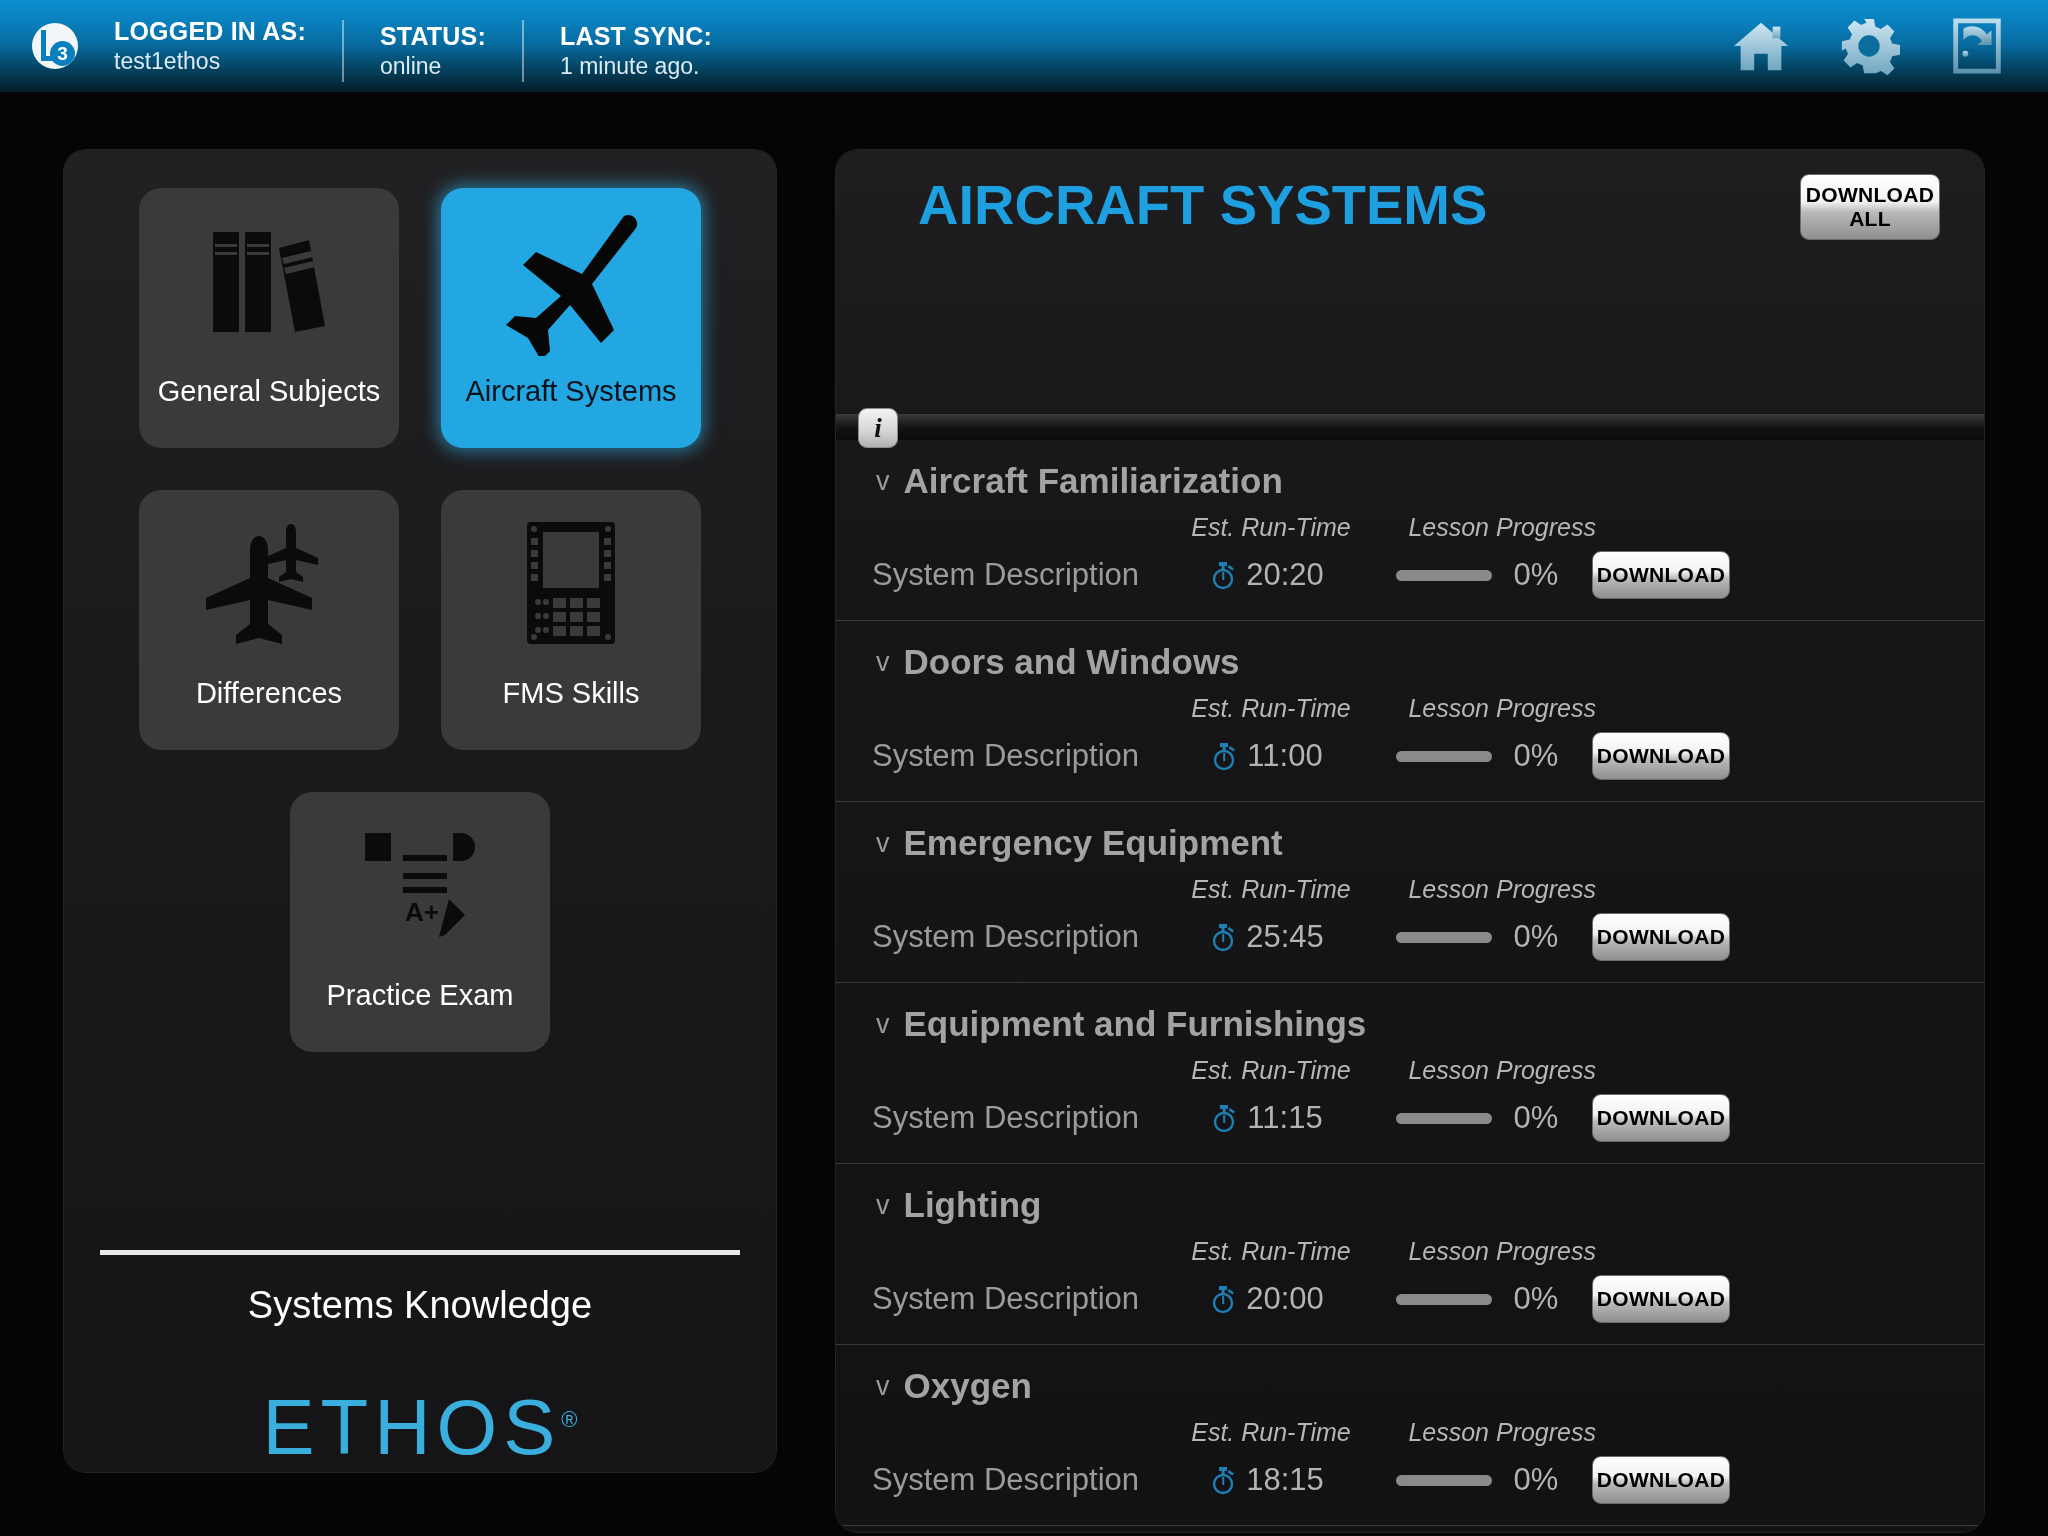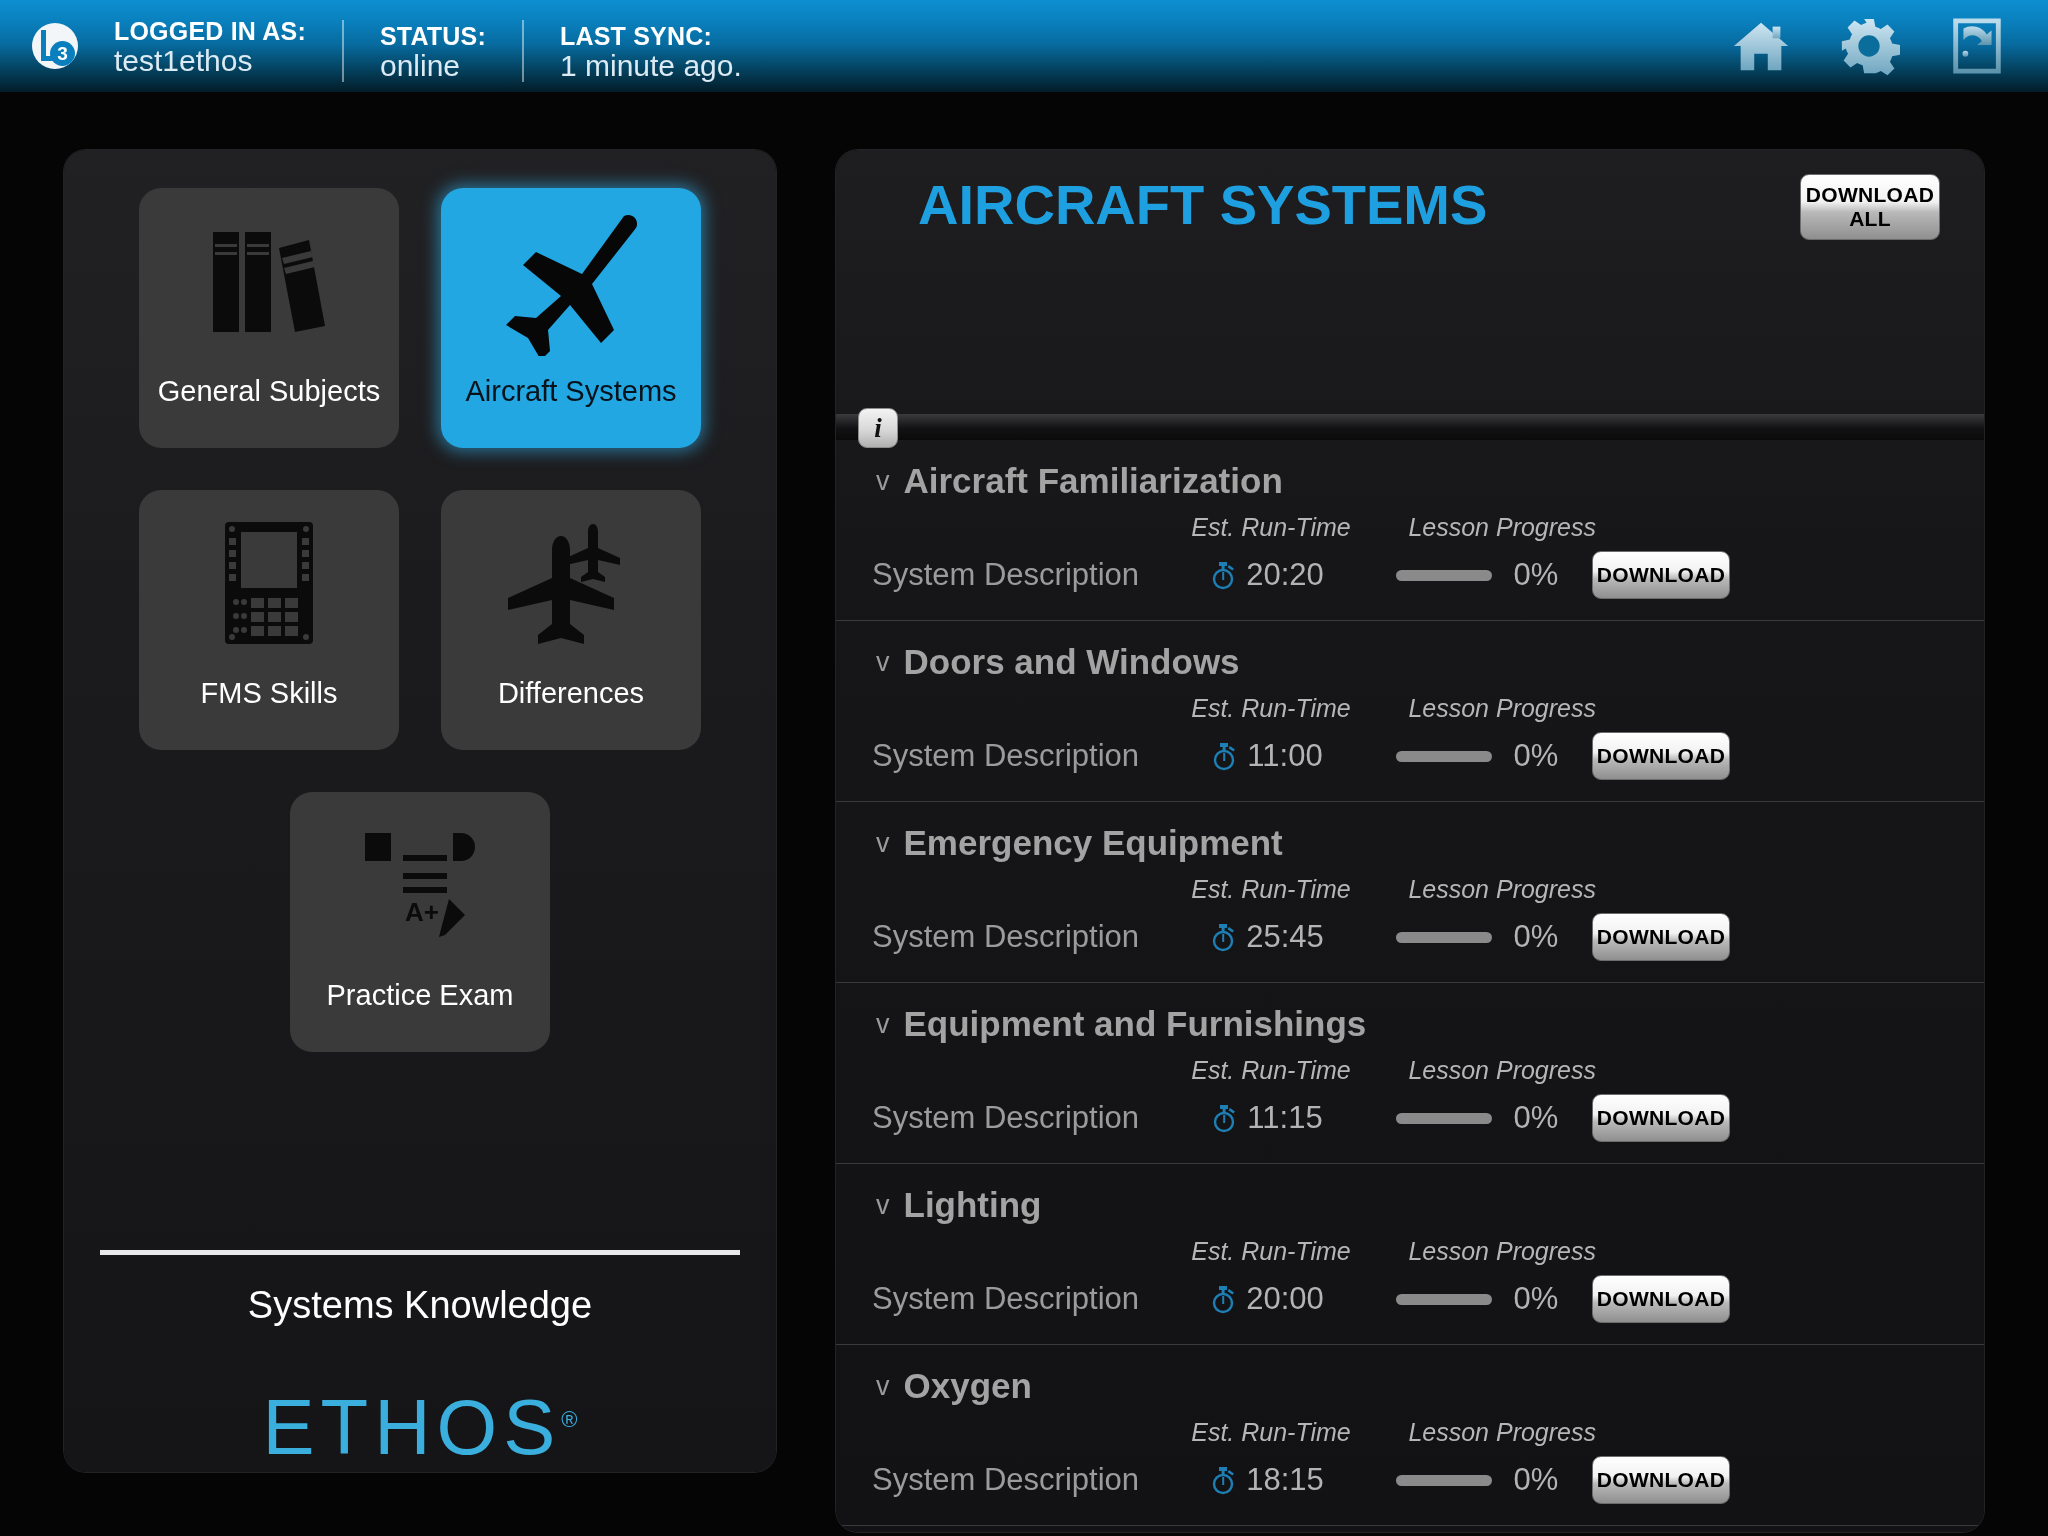--- a/index.html
+++ b/index.html
@@ -35,21 +35,21 @@
   .statgroup {
     padding: 0 36px; display: flex; flex-direction: column; justify-content: center;
     height: 62px; position: relative;
   }
   .statgroup + .statgroup { border-left: 2px solid rgba(255,255,255,0.45); margin-top: 10px; }
   .statgroup .lbl {
     color: #ffffff; font-size: 25px; font-weight: bold; letter-spacing: 0.2px;
     line-height: 30px; white-space: nowrap;
   }
   .statgroup .val {
-    color: #dbeaf3; font-size: 30px; line-height: 30px; white-space: nowrap;
+    color: #dbeaf3; font-size: 23px; line-height: 30px; white-space: nowrap;
   }
   #topicons {
     margin-left: auto; margin-right: 40px; display: flex; align-items: center; gap: 46px;
   }
   #topicons .ticon { width: 62px; height: 62px; display: block; }
   #topicons svg { display: block; width: 62px; height: 62px; }
 
   
   #stage { position: absolute; left: 0; top: 92px; width: 2048px; height: 1444px; background: #050506; }
 
@@ -274,20 +274,34 @@
             <g fill="#070707">
               <path d="M128 10 c8 -4 16 4 12 12 l-44 56 l22 46 l-13 13 l-31 -38 l-22 25 l2 21 l-9 9 l-13 -22 l-22 -13 l9 -9 l21 2 l25 -22 l-38 -31 l13 -13 l46 22 z"></path>
             </g>
           </svg>
         </div>
         <div class="cap">Aircraft Systems</div>
       </div>
 
       <div class="tile">
         <div class="art">
+          <svg width="140" height="130" viewBox="0 0 140 130">
+            <g fill="#0b0b0b">
+
+              <path d="M92 6 c3 0 5 3 5 8 v16 l22 10 v7 l-22 -5 v12 l7 5 v5 l-12 -3 l-12 3 v-5 l7 -5 v-12 l-22 5 v-7 l22 -10 v-16 c0 -5 2 -8 5 -8 z"></path>
+
+              <path d="M60 18 c5 0 9 6 9 14 v28 l44 20 v12 l-44 -10 v24 l14 11 v9 l-23 -6 l-23 6 v-9 l14 -11 v-24 l-44 10 v-12 l44 -20 v-28 c0 -8 4 -14 9 -14 z"></path>
+            </g>
+          </svg>
+        </div>
+        <div class="cap">Differences</div>
+      </div>
+
+      <div class="tile">
+        <div class="art">
           <svg width="96" height="126" viewBox="0 0 96 126">
             <rect x="4" y="2" width="88" height="122" rx="4" fill="#0b0b0b"></rect>
             <rect x="20" y="12" width="56" height="56" fill="#3a3a3a"></rect>
             <circle cx="11" cy="9" r="3" fill="#3a3a3a"></circle>
             <circle cx="85" cy="9" r="3" fill="#3a3a3a"></circle>
             <circle cx="11" cy="117" r="3" fill="#3a3a3a"></circle>
             <circle cx="85" cy="117" r="3" fill="#3a3a3a"></circle>
             <rect x="8" y="18" width="7" height="7" fill="#3a3a3a"></rect>
               <rect x="8" y="30" width="7" height="7" fill="#3a3a3a"></rect>
             <rect x="8" y="42" width="7" height="7" fill="#3a3a3a"></rect>
@@ -313,34 +327,20 @@
               <circle cx="15" cy="110" r="3"></circle>
                 <circle cx="23" cy="110" r="3"></circle>
             </g>
           </svg>
         </div>
         <div class="cap">FMS  Skills</div>
       </div>
 
       <div class="tile">
         <div class="art">
-          <svg width="140" height="130" viewBox="0 0 140 130">
-            <g fill="#0b0b0b">
-
-              <path d="M92 6 c3 0 5 3 5 8 v16 l22 10 v7 l-22 -5 v12 l7 5 v5 l-12 -3 l-12 3 v-5 l7 -5 v-12 l-22 5 v-7 l22 -10 v-16 c0 -5 2 -8 5 -8 z"></path>
-
-              <path d="M60 18 c5 0 9 6 9 14 v28 l44 20 v12 l-44 -10 v24 l14 11 v9 l-23 -6 l-23 6 v-9 l14 -11 v-24 l-44 10 v-12 l44 -20 v-28 c0 -8 4 -14 9 -14 z"></path>
-            </g>
-          </svg>
-        </div>
-        <div class="cap">Differences</div>
-      </div>
-
-      <div class="tile">
-        <div class="art">
           <svg width="134" height="120" viewBox="0 0 134 120">
             <g fill="#0b0b0b">
               <path d="M12 8 h96 a14 14 0 0 1 0 28 h-8 v76 h-62 l0 -76 h-26 z"></path>
             </g>
             <rect x="38" y="8" width="62" height="104" fill="#3a3a3a"></rect>
             <g fill="#0b0b0b">
               <rect x="50" y="30" width="44" height="6"></rect>
               <rect x="50" y="48" width="44" height="6"></rect>
               <rect x="50" y="62" width="44" height="6"></rect>
               <text x="52" y="96" font-size="26" font-weight="bold" font-family="Liberation Sans, sans-serif">A+</text>

